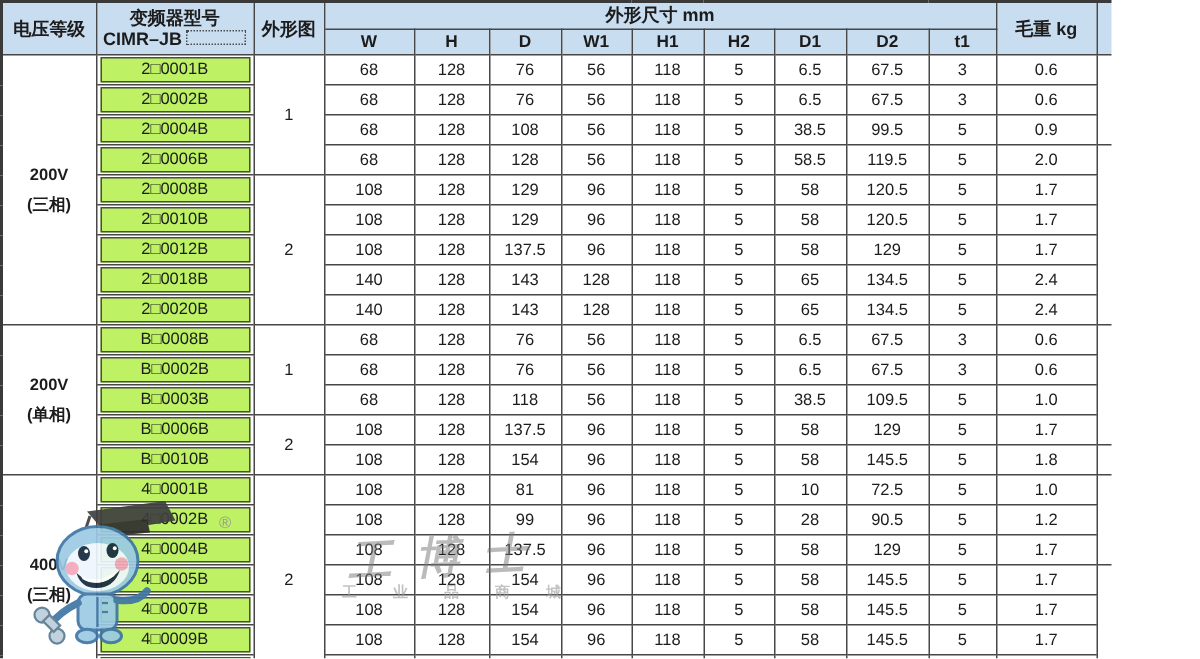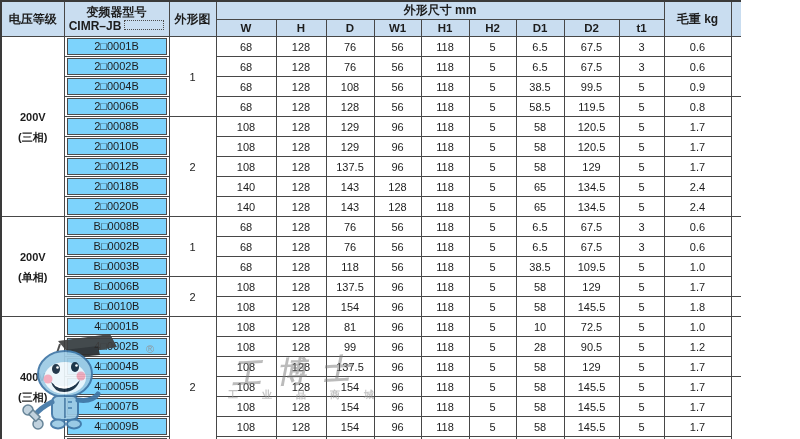--- a/index.html
+++ b/index.html
@@ -23,21 +23,21 @@
   .spec thead tr.hrow1 { height:16px; }
   .spec thead tr.hrow2 { height:17px; }
   .spec thead tr.hrow2 th { font-size:11.5px; }
   .spec tbody tr { height:19px; }
   .spec tbody td { background:#ffffff; font-size:11px; }
   td.voltage-cell {
     background:#d7d7d7; font-size:12px; font-weight:bold; line-height:20px;
   }
   td.model-cell { background:#ffffff; }
   .model-box {
-    margin:1px 2px; border:1px solid #4c4c4c; background:#7dd3fc;
+    margin:1px 2px; border:1px solid #4c4c4c; background:#bef264;
     font-size:11px; line-height:13px; padding:1px 16px; font-weight:normal;
   }
   td.outline-cell { font-size:12px; }
   td.cooling-cell { font-size:12px; letter-spacing:1px; }
   .model-head-line { line-height:14px; }
   .dotbox {
     display:inline-block; width:38px; height:8px;
     border:1px dotted #4c4c4c; margin-left:3px; vertical-align:baseline;
   }
   
@@ -162,21 +162,21 @@
           </td>
           <td>68</td>
           <td>128</td>
           <td>128</td>
           <td>56</td>
           <td>118</td>
           <td>5</td>
           <td>58.5</td>
           <td>119.5</td>
           <td>5</td>
-          <td>0.8</td>
+          <td>2.0</td>
           <td class="cooling-cell" rowspan="6">风冷</td>
         </tr>
         <tr>
           <td class="model-cell">
             <div class="model-box">2□0008B</div>
           </td>
           <td class="outline-cell" rowspan="5">2</td>
           <td>108</td>
           <td>128</td>
           <td>129</td>

